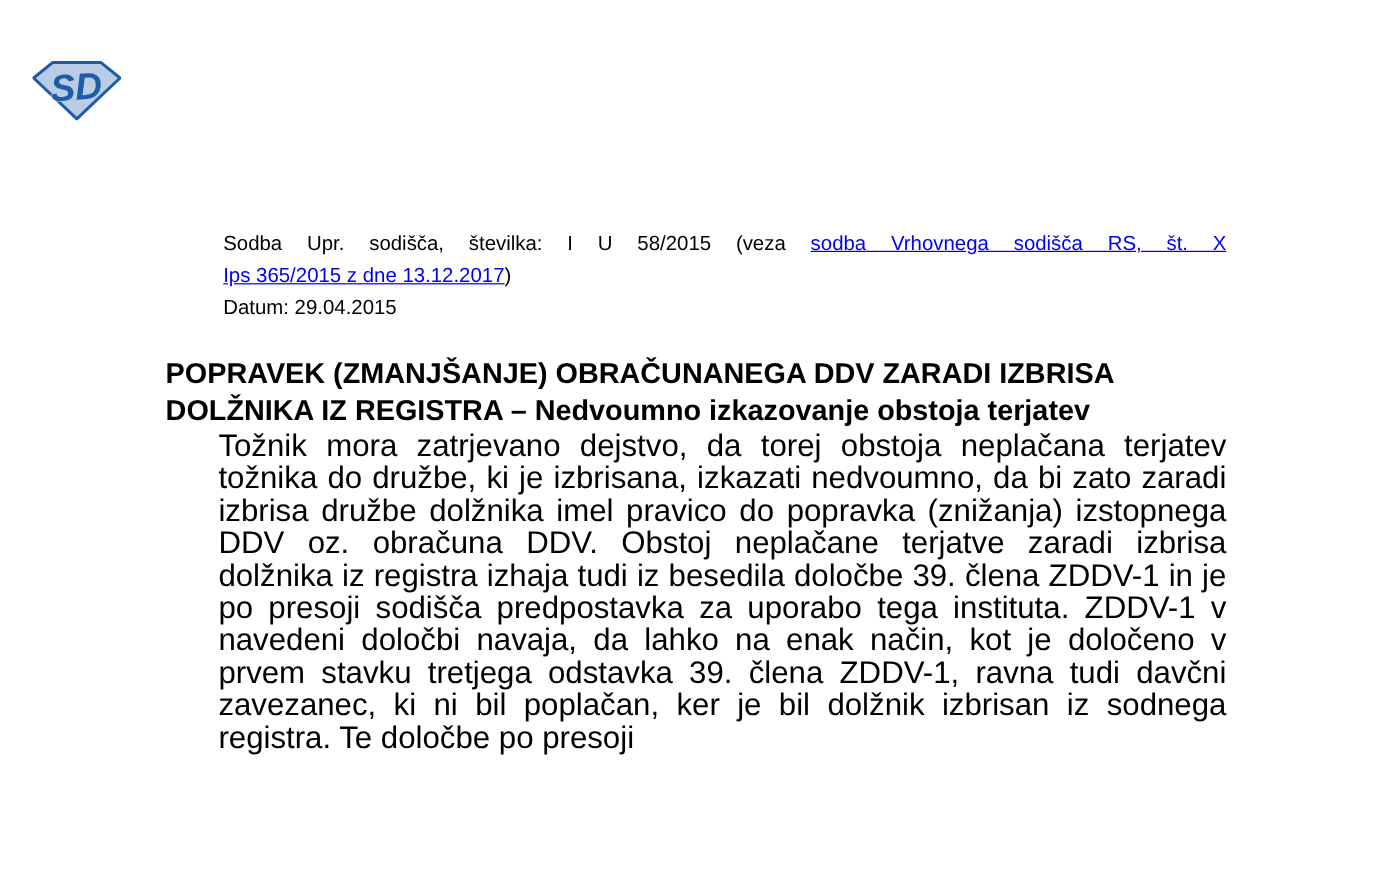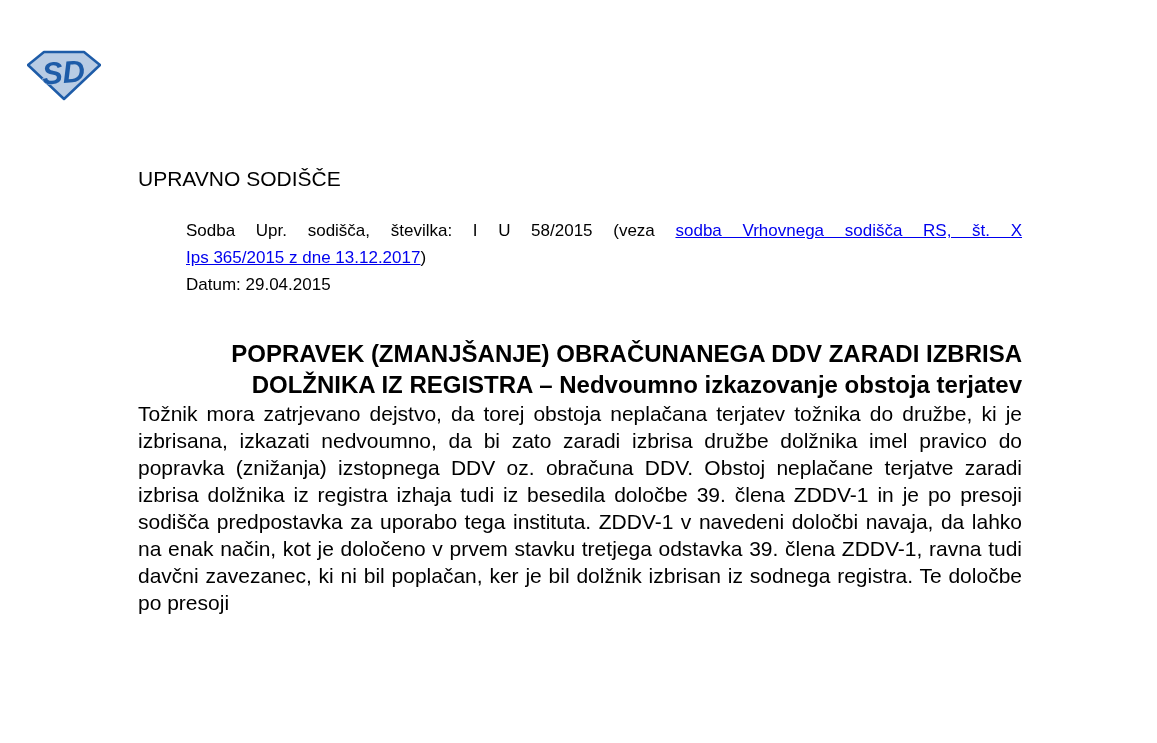--- a/index.html
+++ b/index.html
@@ -45,52 +45,52 @@
   .case-line1 {
     text-align: justify;
     text-align-last: justify;
   }
   .doc-link {
     color: var(--link);
     text-decoration: underline;
     cursor: pointer;
   }
   .title {
-    margin-top: 40px;
+    margin-top: 26px;
     font-size: 24px;
     font-weight: bold;
     line-height: 31px;
-    text-align: right;
+    text-align: left;
   }
   .jedro-heading {
     margin-top: 55px;
     font-size: 21px;
     font-weight: bold;
     line-height: 27px;
   }
   .jedro-body {
-    font-size: 21px;
+    font-size: 26px;
     line-height: 27px;
     text-align: justify;
+    margin-left: 44px;
   }
 </style>
 </head>
 <body>
 
 <div class="page">
 
   <svg class="logo" viewBox="0 0 74 52">
     <polygon points="1,16 17,3 57,3 73,16 37,50" style="fill:var(--logo_fill); stroke:var(--logo_stroke); stroke-width:2.5; stroke-linejoin:round;"></polygon>
     <text x="37" y="34" text-anchor="middle" style="fill:var(--logo_stroke); font-family:'Liberation Sans', sans-serif; font-weight:bold; font-style:italic; font-size:31px; paint-order:stroke; stroke:var(--logo_fill); stroke-width:1px;" transform="rotate(-4 37 32)">SD</text>
   </svg>
 
   <div class="content">
 
     <div class="header-block">
-      <div>UPRAVNO SODIŠČE</div>
     </div>
 
     <div class="case-block">
       <div class="case-line1"><span>Sodba Upr. sodišča, številka: I U 58/2015 (veza </span><a class="doc-link" href="#">sodba Vrhovnega sodišča RS, št. X</a></div>
       <div class="case-line2"><a class="doc-link" href="#">Ips 365/2015 z dne 13.12.2017</a><span>)</span></div>
       <div>Datum: 29.04.2015</div>
     </div>
 
     <h1 class="title">POPRAVEK (ZMANJŠANJE) OBRAČUNANEGA DDV ZARADI IZBRISA DOLŽNIKA IZ REGISTRA – Nedvoumno izkazovanje obstoja terjatev</h1>
 

